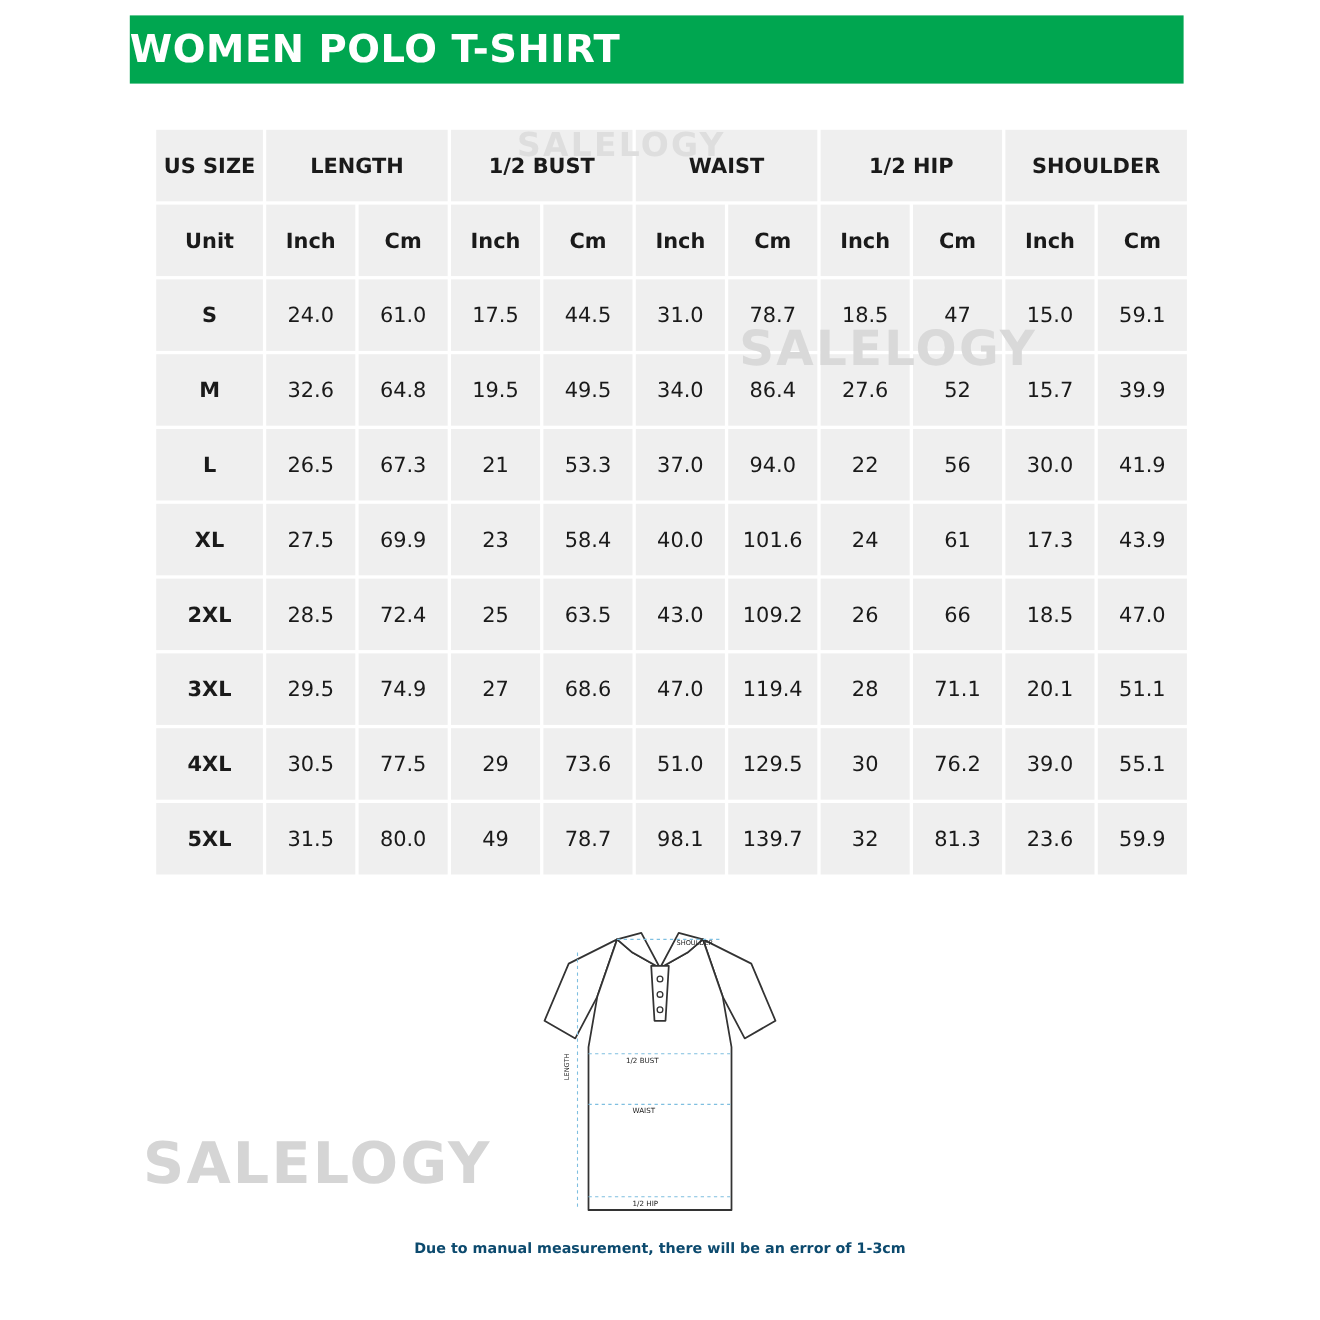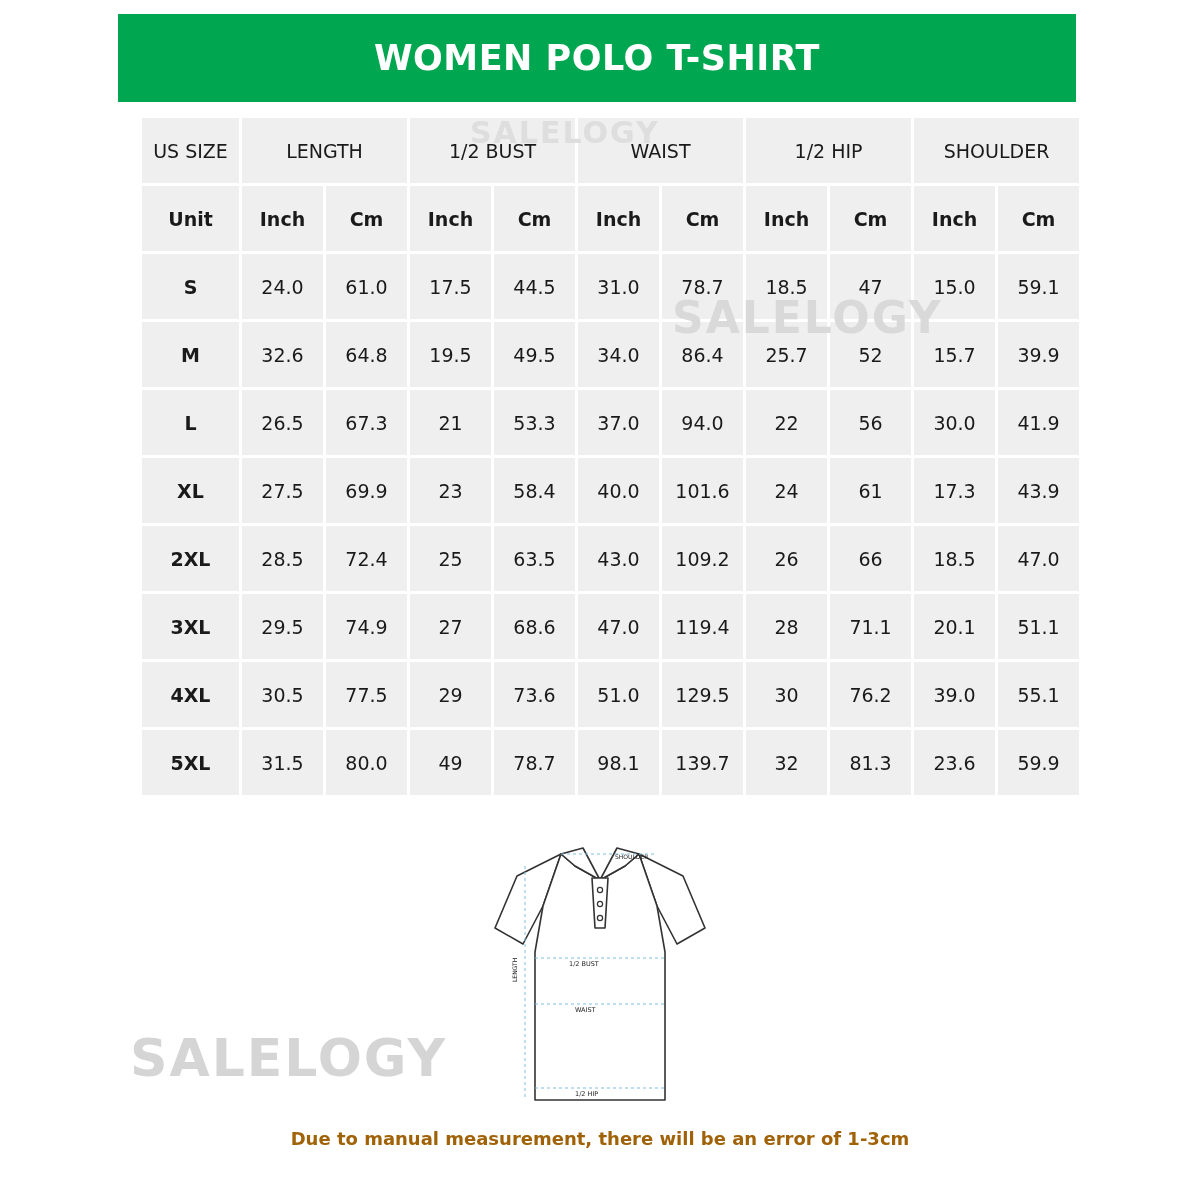--- a/index.html
+++ b/index.html
@@ -20,25 +20,25 @@
     width: 1200px;
     height: 1200px;
   }
 
   
   .header-band {
     position: absolute;
     left: 118px;
     top: 14px;
     width: 958px;
-    height: 88px;
+    height: 62px;
     background: #00a650;
     display: flex;
     align-items: center;
-    justify-content: center;
+    justify-content: flex-start;
   }
   .header-title {
     color: #ffffff;
     font-size: 35px;
     font-weight: bold;
     letter-spacing: 0.5px;
     white-space: nowrap;
   }
 
   
@@ -86,21 +86,21 @@
   table.size-table td {
     background: #efefef;
     text-align: center;
     vertical-align: middle;
     color: #1a1a1a;
     font-size: 19px;
     height: 65px;
     padding: 0;
   }
   td.head-cell {
-    font-weight: normal;
+    font-weight: bold;
     font-size: 20px;
     height: 68px;
     margin-top: 26px;
   }
   td.unit-cell {
     font-weight: bold;
     font-size: 19px;
   }
   td.size-cell {
     font-weight: bold;
@@ -123,22 +123,22 @@
   }
   .shirt-wrap svg { display: block; }
 
   
   .footer-note {
     position: absolute;
     left: 0;
     top: 1128px;
     width: 1200px;
     text-align: center;
-    color: #a16207;
-    font-size: 18px;
+    color: #0c4a6e;
+    font-size: 13px;
     font-weight: bold;
     z-index: 7;
   }
 </style>
 </head>
 <body>
 
 <div class="page">
 
   <div class="header-band">
@@ -202,21 +202,21 @@
         </tr>
 
         <tr>
           <td class="size-cell">M</td>
           <td class="val-cell">32.6</td>
           <td class="val-cell">64.8</td>
           <td class="val-cell">19.5</td>
           <td class="val-cell">49.5</td>
           <td class="val-cell">34.0</td>
           <td class="val-cell">86.4</td>
-          <td class="val-cell">25.7</td>
+          <td class="val-cell">27.6</td>
           <td class="val-cell">52</td>
           <td class="val-cell">15.7</td>
           <td class="val-cell">39.9</td>
         </tr>
 
         <tr>
           <td class="size-cell">L</td>
           <td class="val-cell">26.5</td>
           <td class="val-cell">67.3</td>
           <td class="val-cell">21</td>

